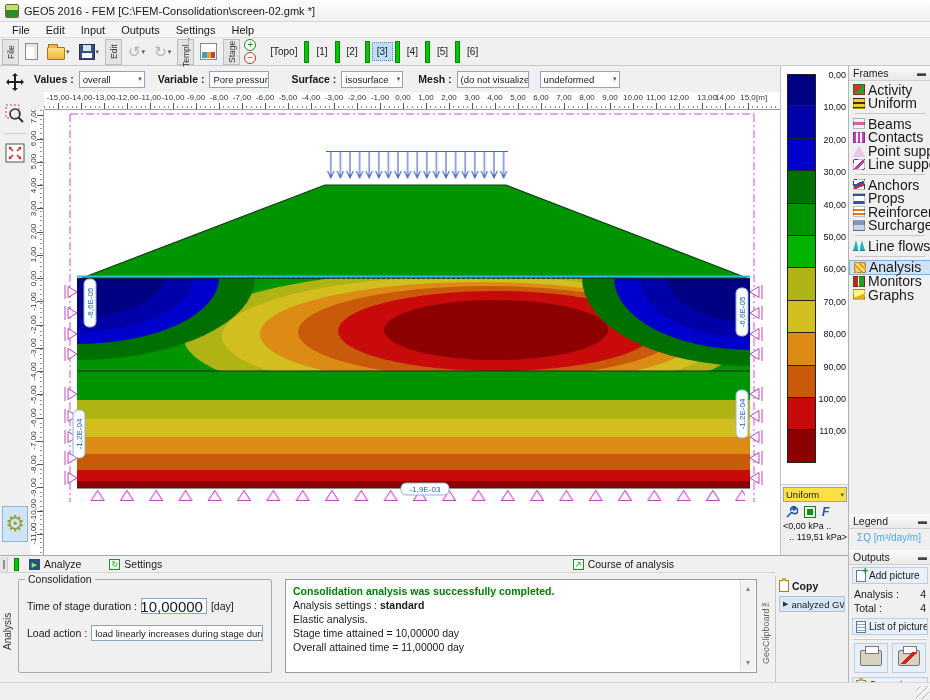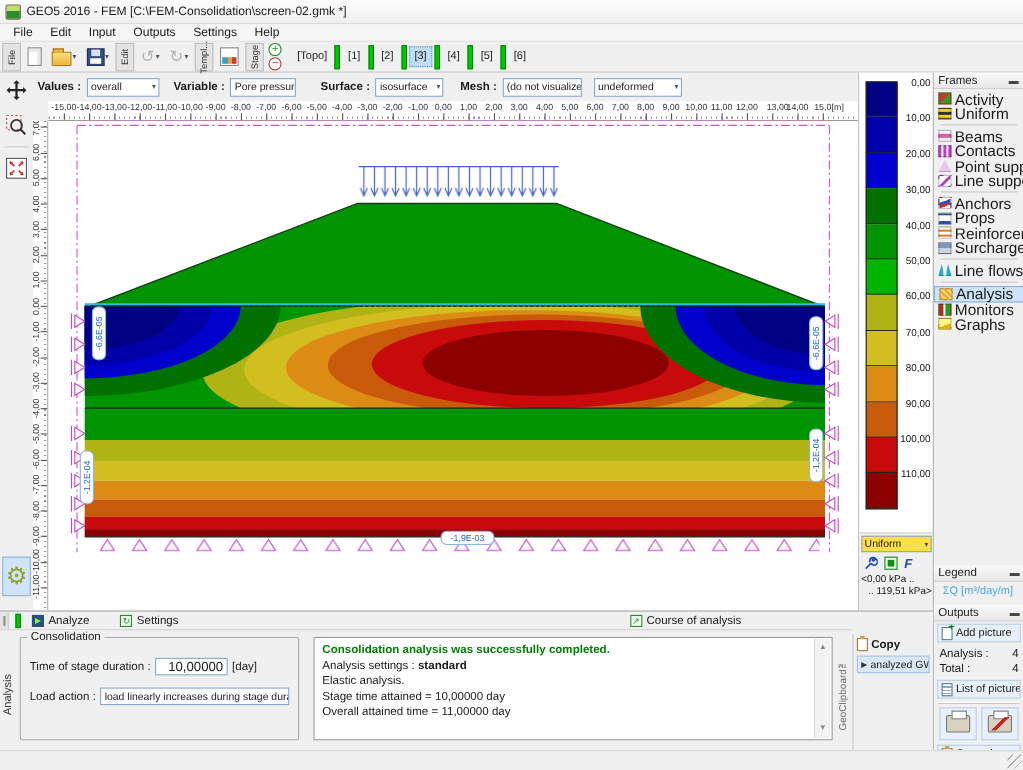--- a/index.html
+++ b/index.html
@@ -129,21 +129,21 @@
   .greenbar{width:5px;height:13px;background:#00C800;border:1px solid #008A00;margin-left:2px;}
   .tabbtn{display:flex;align-items:center;gap:4px;padding:1px 6px;font-size:10.5px;}
   .play-ic{width:11px;height:11px;background:#28507A;color:#7CF07C;font-size:7px;line-height:11px;text-align:center;}
   .set-ic{width:11px;height:11px;border:1px solid #2A8A2A;color:#2A8A2A;font-size:8px;line-height:9px;text-align:center;background:#EFFFEF;}
   #course-btn{position:absolute;right:95px;top:1px;}
   #vert-analysis{position:absolute;left:1px;top:40px;width:13px;height:70px;writing-mode:vertical-rl;transform:rotate(180deg);
     font-size:10px;color:#333;display:flex;align-items:center;justify-content:center;}
   .fieldset{position:absolute;left:18px;top:23px;width:254px;height:94px;border:1px solid #ABABAB;border-radius:2px;}
   .fieldset .ftitle{position:absolute;top:-7px;left:6px;background:#F0F0F0;padding:0 3px;font-size:10.5px;}
   .frow{position:absolute;left:8px;display:flex;align-items:center;gap:4px;font-size:10.5px;white-space:nowrap;}
-  .tinput{width:66px;height:16px;background:#FFF;border:1px solid #89A6C4;text-align:right;padding:0 3px;font-size:12px;display:flex;align-items:center;justify-content:flex-end;}
+  .tinput{width:66px;height:16px;background:#FFF;border:1px solid #89A6C4;text-align:right;padding:0 3px;font-size:15px;display:flex;align-items:center;justify-content:flex-end;}
   .dd{height:16px;background:#FFF;border:1px solid #89A6C4;display:flex;align-items:center;justify-content:space-between;padding:0 2px 0 3px;font-size:9.5px;white-space:nowrap;overflow:hidden;}
   #logpanel{position:absolute;left:285px;top:23px;width:472px;height:94px;background:#FFF;border:1px solid #9A9A9A;padding:4px 20px 4px 7px;line-height:14px;font-size:10.5px;overflow:hidden;}
   .log-green{color:#008000;font-weight:bold;}
   #logscroll{position:absolute;right:1px;top:1px;bottom:1px;width:15px;background:#F2F2F2;border-left:1px solid #DDD;display:flex;flex-direction:column;justify-content:space-between;align-items:center;padding:1px 0;}
   .scr-arrow{font-size:7px;color:#888;}
   #geoclip{position:absolute;left:759px;top:30px;width:14px;height:90px;writing-mode:vertical-rl;transform:rotate(180deg);
     font-size:9px;color:#666;display:flex;align-items:center;justify-content:center;}
   #copypanel{position:absolute;left:775px;top:0;width:73px;height:127px;border-left:1px solid #C8C8C8;padding:2px 3px;margin-top:20px;}
   .copyhdr{display:flex;align-items:center;gap:3px;font-weight:bold;font-size:10.5px;height:15px;}
   .gwtbtn{margin-top:3px;height:16px;background:#D9E7F5;border:1px solid #A8C4E0;display:flex;align-items:center;gap:3px;padding:0 3px;font-size:9.5px;white-space:nowrap;overflow:hidden;}

